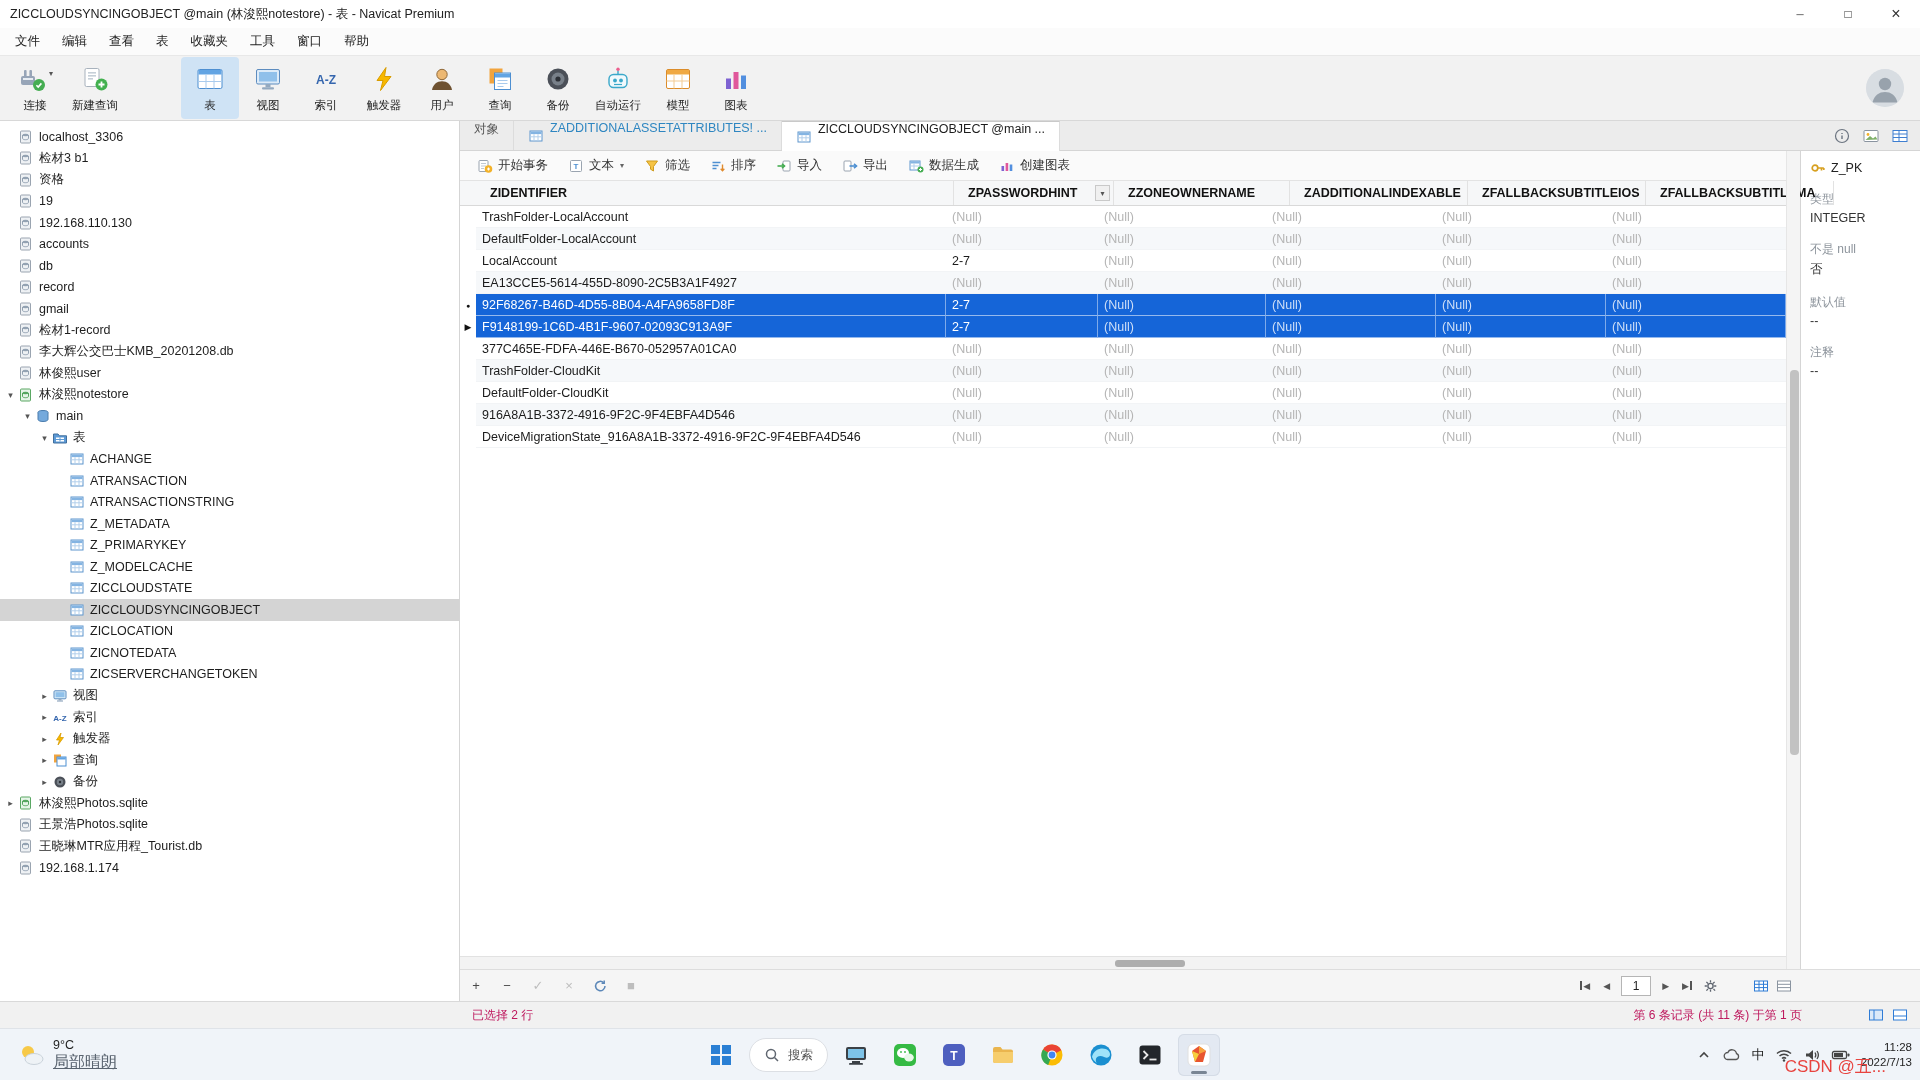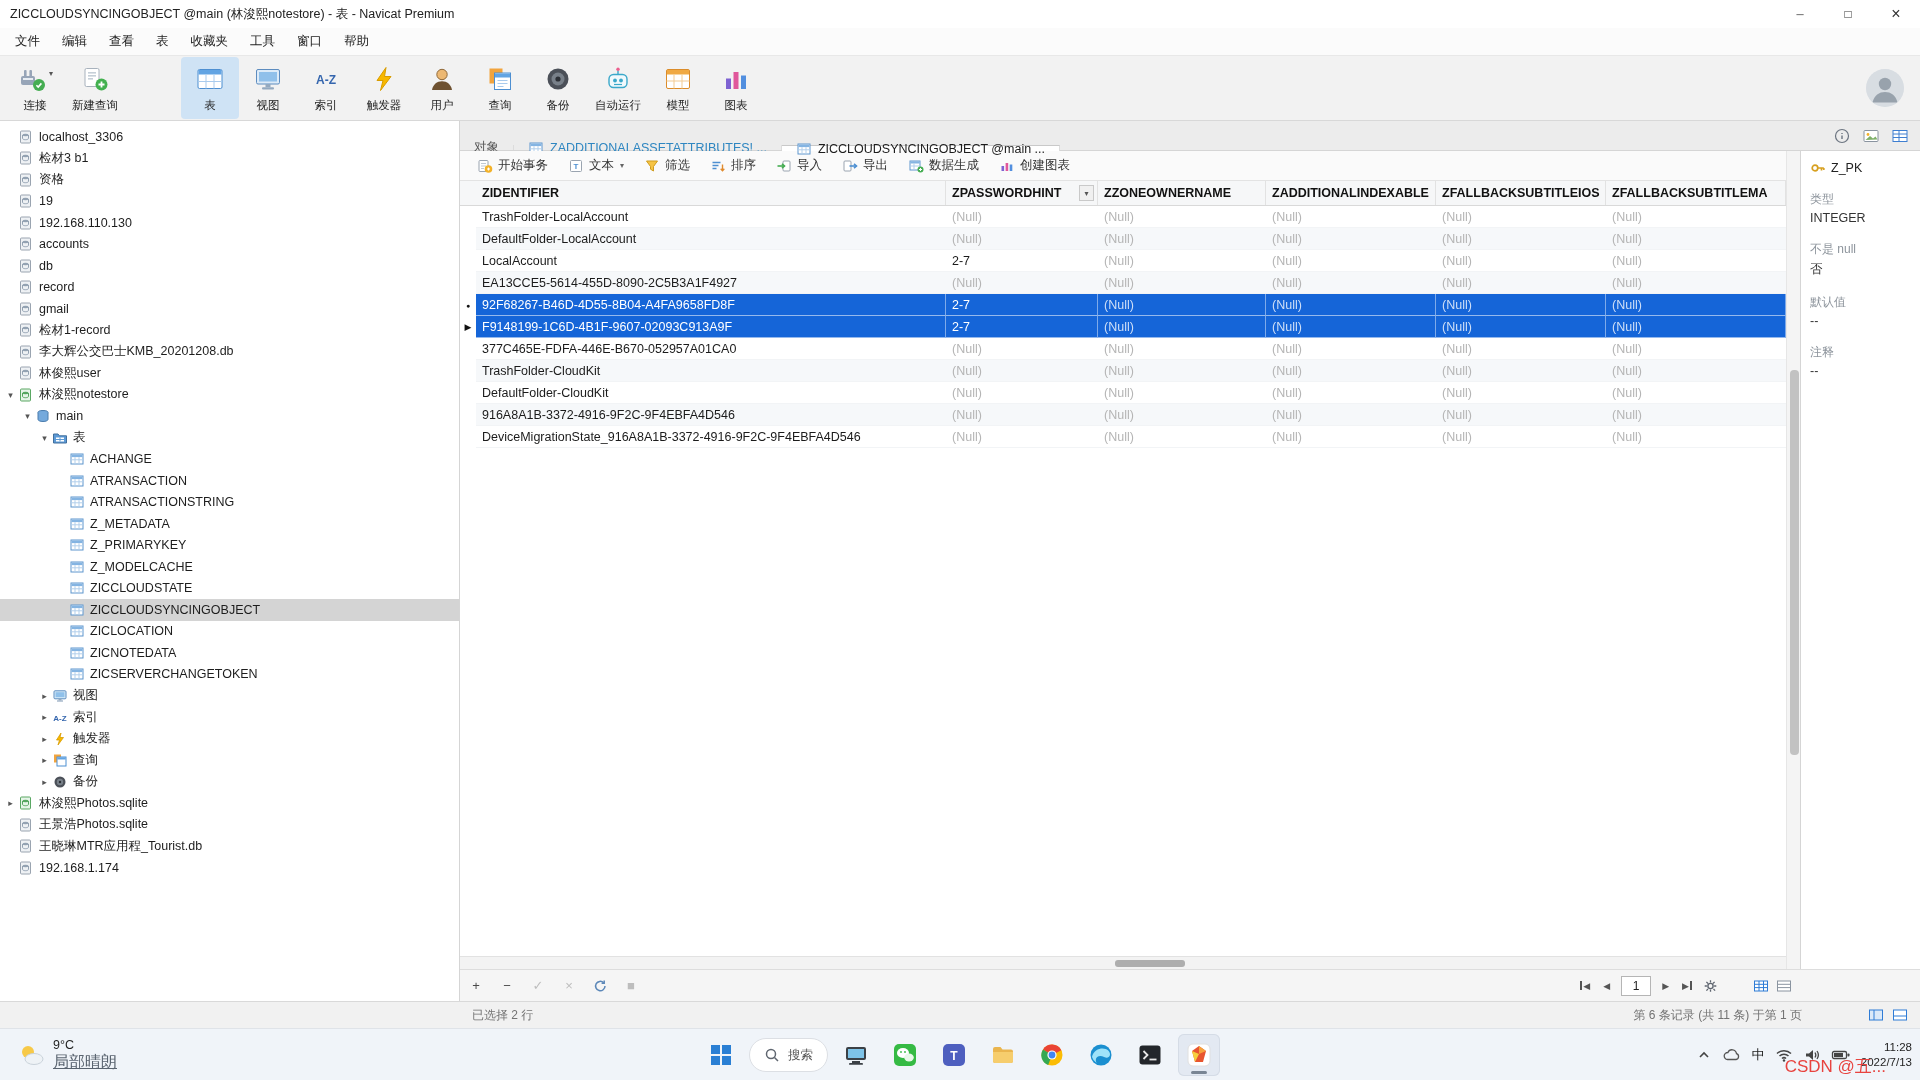--- a/index.html
+++ b/index.html
@@ -31,32 +31,32 @@
   .content{flex:1;display:flex;min-height:0;}
   .sidebar{width:460px;flex:0 0 460px;border-right:1px solid #d5d5d5;overflow:hidden;padding-top:5px;background:#fff;font-size:12.5px;}
   .tree-item{height:21.5px;display:flex;align-items:center;white-space:nowrap;}
   .tree-item.selected{background:#d4d4d4;}
   .chev{width:13px;flex:0 0 13px;font-size:9px;color:#555;text-align:center;}
   .tree-icon{width:18px;flex:0 0 18px;}
   .tree-label{margin-left:4px;color:#1d1d1d;}
   .main-col{flex:1;display:flex;flex-direction:column;min-width:0;background:#fff;}
   .tabrow{height:30px;flex:0 0 30px;display:flex;background:#ececec;border-bottom:1px solid #d5d5d5;}
   .tabbar{display:flex;flex:1;min-width:0;}
-  .tab{display:flex;align-items:center;gap:6px;padding:0 14px;font-size:12.5px;color:#555;border-right:1px solid #dcdcdc;white-space:nowrap;margin-top:24px;}
+  .tab{display:flex;gap:6px;padding:0 14px;font-size:12.5px;color:#555;border-right:1px solid #dcdcdc;white-space:nowrap;}
   .tab.modified{color:#2e86c1;}
   .tab.active{background:#fff;color:#1d1d1d;margin-bottom:-1px;border-top:1px solid #c9c9c9;z-index:2;}
   .panel-toggles{display:flex;align-items:center;gap:9px;padding:0 10px;}
   .ptog{width:20px;height:20px;display:inline-flex;align-items:center;justify-content:center;}
   .mid-row{flex:1;display:flex;min-height:0;}
   .grid-col{flex:1;display:flex;flex-direction:column;min-width:0;}
   .obj-toolbar{height:30px;flex:0 0 30px;background:#fafafa;border-bottom:1px solid #e3e3e3;display:flex;align-items:center;padding-left:8px;gap:2px;font-size:12.5px;color:#333;}
   .ot-btn{display:flex;align-items:center;gap:5px;padding:4px 9px;border-radius:3px;white-space:nowrap;}
   .caret{font-size:8px;color:#666;margin-left:1px;}
 
-  .grid-header{height:25px;flex:0 0 25px;display:flex;background:#f6f7f8;border-bottom:1px solid #d9d9d9;font-size:12.5px;font-weight:bold;color:#111;}
+  .grid-header{height:25px;flex:0 0 25px;display:flex;background:#f6f7f8;border-bottom:1px solid #d9d9d9;font-size:12.5px;font-weight:bold;color:#111;gap:8px;}
   .gh-cell{display:flex;align-items:center;padding-left:6px;border-right:1px solid #e2e2e2;position:relative;white-space:nowrap;overflow:hidden;}
   .gh-marker{width:16px;flex:0 0 16px;padding-left:0;border-right:none;}
   .gh-drop{position:absolute;right:3px;top:4px;width:15px;height:16px;border:1px solid #c9c9c9;background:#f0f0f0;font-size:8px;color:#555;display:flex;align-items:center;justify-content:center;}
   .grid-body{flex:1;overflow:hidden;background:#fff;}
   .grow{display:flex;height:22px;font-size:12.5px;color:#1b1b1b;}
   .grow.odd{background:#f6f8fa;}
   .grow.selected{background:#1565d8;color:#fff;}
   .gmarker{width:16px;flex:0 0 16px;background:#fff;color:#111;display:flex;align-items:center;justify-content:center;}
   .gcell{display:flex;align-items:center;padding-left:6px;white-space:nowrap;overflow:hidden;border-bottom:1px solid #f2f4f6;}
   .gcell.null{color:#b5b5b5;}
@@ -76,21 +76,21 @@
   .rt-left{display:flex;align-items:center;gap:15px;}
   .rt-btn{font-size:13px;color:#4a4a4a;display:inline-flex;align-items:center;justify-content:center;width:16px;}
   .rt-btn.disabled{color:#bdbdbd;}
   .rt-right{margin-left:auto;display:flex;align-items:center;gap:9px;}
   .nav-btn{font-size:9px;color:#555;display:inline-flex;align-items:center;padding:2px 2px;}
   .nav-btn.first::before{content:"";display:inline-block;width:2px;height:9px;background:#555;margin-right:1px;}
   .nav-btn.last::after{content:"";display:inline-block;width:2px;height:9px;background:#555;margin-left:1px;}
   .page-input{width:30px;height:20px;border:1px solid #b5b5b5;background:#fff;font:12px "Liberation Sans",sans-serif;text-align:center;color:#222;}
   .view-toggles{display:flex;align-items:center;gap:7px;margin-left:26px;}
 
-  .statusbar{height:27px;flex:0 0 27px;background:#f1f1f1;border-top:1px solid #d9d9d9;display:flex;align-items:center;padding-left:472px;font-size:12px;color:#737373;}
+  .statusbar{height:27px;flex:0 0 27px;background:#f1f1f1;border-top:1px solid #d9d9d9;display:flex;align-items:center;padding-left:472px;font-size:12px;color:#be185d;}
   .sb-right{margin-left:auto;margin-right:66px;}
   .sb-icons{display:flex;align-items:center;gap:8px;padding-right:12px;}
 
   
   .taskbar{position:absolute;left:0;right:0;bottom:0;height:52px;background:#f0f4f9;border-top:1px solid #dfe3e8;}
   .tb-weather{position:absolute;left:6px;top:5px;height:42px;display:flex;align-items:center;gap:7px;padding:0 10px;border-radius:6px;}
   .w-temp{font-size:12.5px;color:#1f1f1f;}
   .w-desc{font-size:16px;color:#5a6470;text-decoration:underline;}
   .tb-center{position:absolute;left:50%;top:5px;transform:translateX(-50%);display:flex;align-items:center;gap:7px;height:42px;}
   .tb-app{width:42px;height:42px;border-radius:6px;display:flex;align-items:center;justify-content:center;position:relative;}

